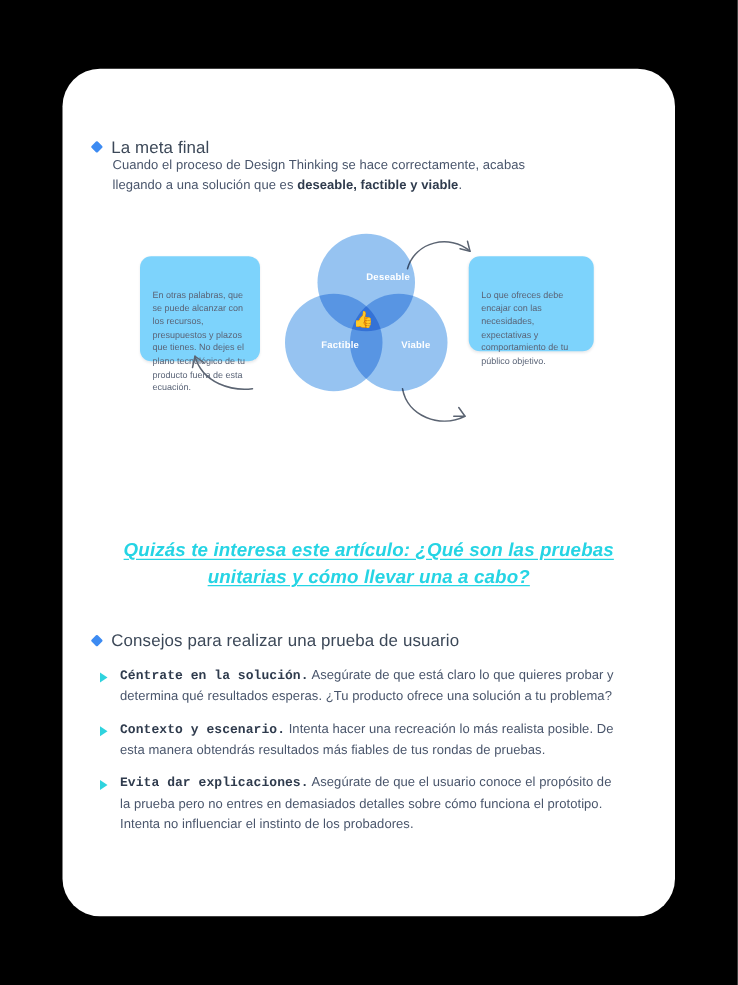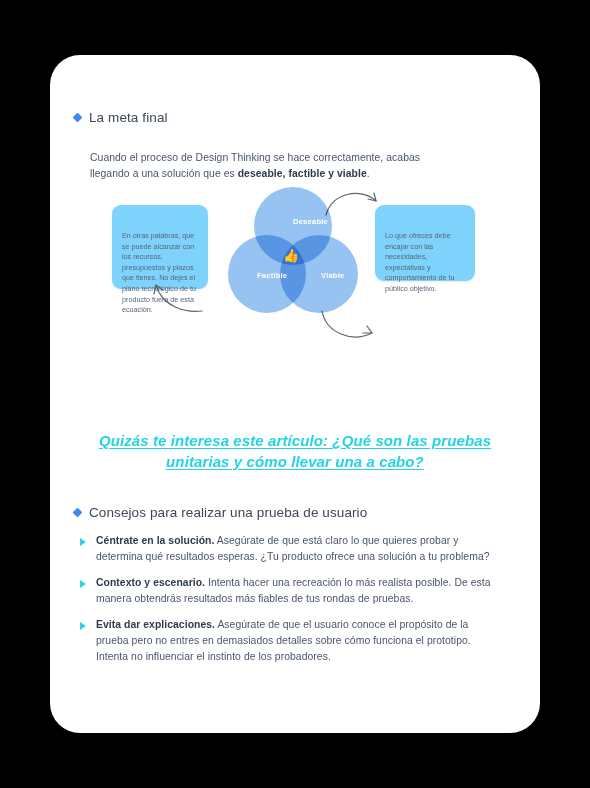--- a/index.html
+++ b/index.html
@@ -170,21 +170,21 @@
   }
   .tip {
     position: relative;
     padding-left: 22px;
     margin-bottom: 11px;
     color: #49556b;
     font-size: 10.4px;
     line-height: 15.6px;
     letter-spacing: .05px;
   }
-  .tip b { color: #2f3b4d; font-weight: 700; }
+  .tip b { color: #2f3b4d; font-weight: 700; font-family: Liberation Mono, monospace; }
   .tri {
     position: absolute;
     left: 6px;
     top: 4.5px;
     width: 0;
     height: 0;
     border-top: 4px solid transparent;
     border-bottom: 4px solid transparent;
     border-left: 6px solid #2fd3de;
   }
@@ -194,21 +194,21 @@
 
 <div id="page">
   <div id="card">
     <div class="content">
 
       <div class="section-heading" style="left:24px; top:55px;">
         <span class="diamond"></span>
         <span>La meta final</span>
       </div>
 
-      <div class="para" style="left:40px; top:95px; width:368px;">
+      <div class="para" style="left:40px; top:70px; width:368px;">
         <span>Cuando el proceso de Design Thinking se hace correctamente, acabas llegando a una solución que es </span><b>deseable, factible y viable</b><span>.</span>
       </div>
 
       <div id="figure">
 
         <div class="callout" id="callout-left">
           <span>En otras palabras, que se puede alcanzar con los recursos, presupuestos y plazos que tienes. No dejes el plano tecnológico de tu producto fuera de esta ecuación.</span>
         </div>
 
         <div class="callout" id="callout-tr">

